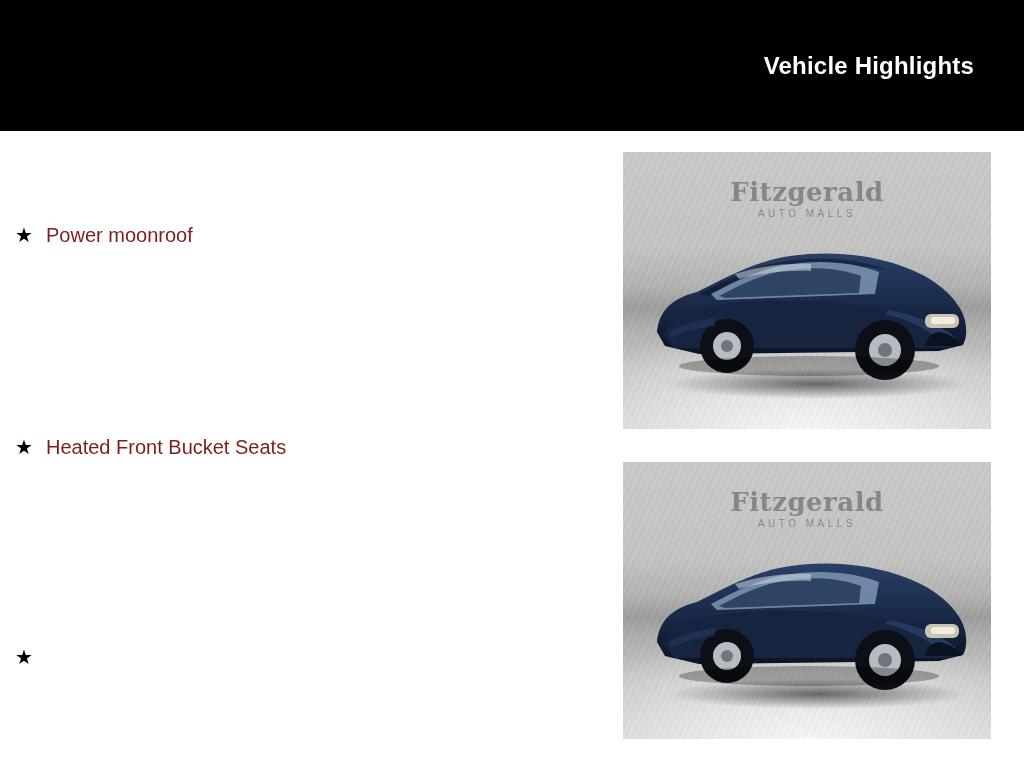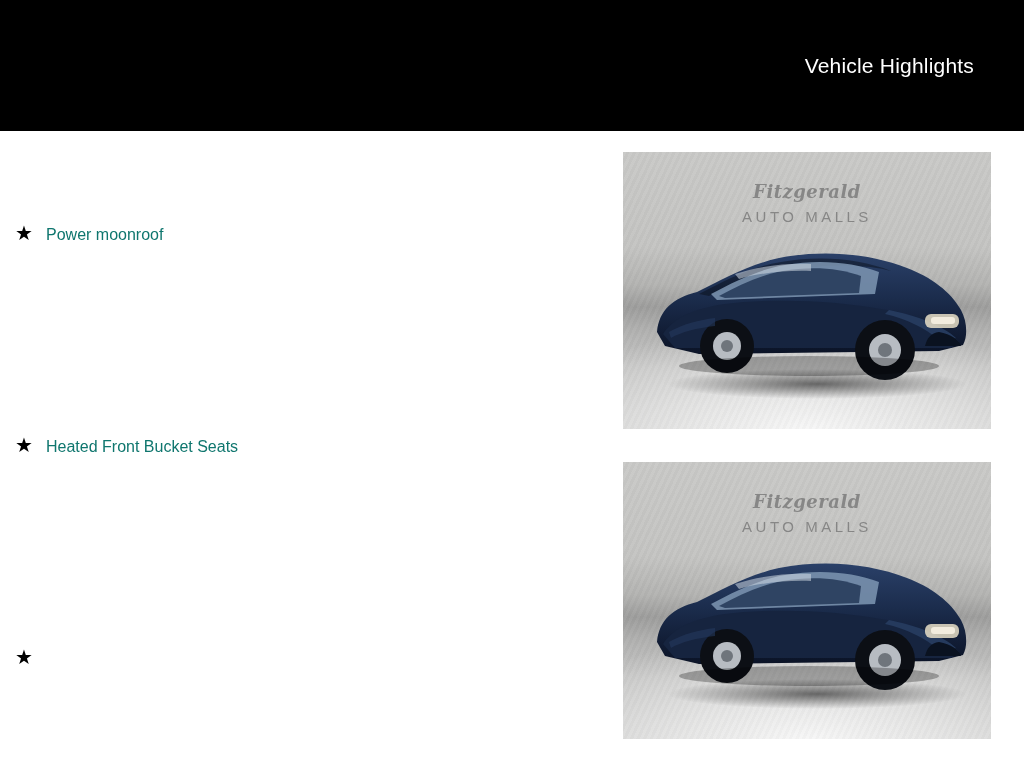--- a/index.html
+++ b/index.html
@@ -25,24 +25,25 @@
     top: 0;
     width: 1024px;
     height: 131px;
     background: #000000;
   }
   .header-title {
     position: absolute;
     right: 50px;
     top: 50px;
     color: #ffffff;
-    font-size: 21px;
+    font-size: 24px;
     line-height: 32px;
     letter-spacing: 0.2px;
     white-space: nowrap;
+    font-weight: bold;
   }
   .features {
     position: absolute;
     left: 0;
     top: 131px;
     width: 600px;
     height: 637px;
   }
   .feature-item {
     position: absolute;
@@ -56,23 +57,23 @@
   .feature-item.i2 { top: 514px; }
   .bullet-star {
     font-size: 20px;
     line-height: 24px;
     color: #000000;
     width: 20px;
     text-align: center;
     flex: 0 0 auto;
   }
   .feature-label {
-    font-size: 16px;
+    font-size: 20px;
     line-height: 28px;
-    color: #0f766e;
+    color: #7f1d1d;
     white-space: nowrap;
   }
   .photos {
     position: absolute;
     left: 623px;
     top: 131px;
     width: 369px;
     height: 637px;
   }
   .photo {
@@ -114,29 +115,28 @@
     left: 50%;
     top: 26px;
     transform: translateX(-50%);
     text-align: center;
     color: #6f6f6f;
     opacity: 0.72;
     pointer-events: none;
   }
   .watermark .wm-main {
     font-family: "DejaVu Serif", serif;
-    font-style: italic;
     font-weight: bold;
-    font-size: 18px;
+    font-size: 26px;
     line-height: 28px;
     letter-spacing: 0.5px;
     white-space: nowrap;
   }
   .watermark .wm-sub {
-    font-size: 15px;
+    font-size: 10px;
     letter-spacing: 3.5px;
     margin-top: 2px;
     white-space: nowrap;
   }
   .car {
     position: absolute;
     left: 16px;
     top: 62px;
     width: 340px;
     height: 185px;

